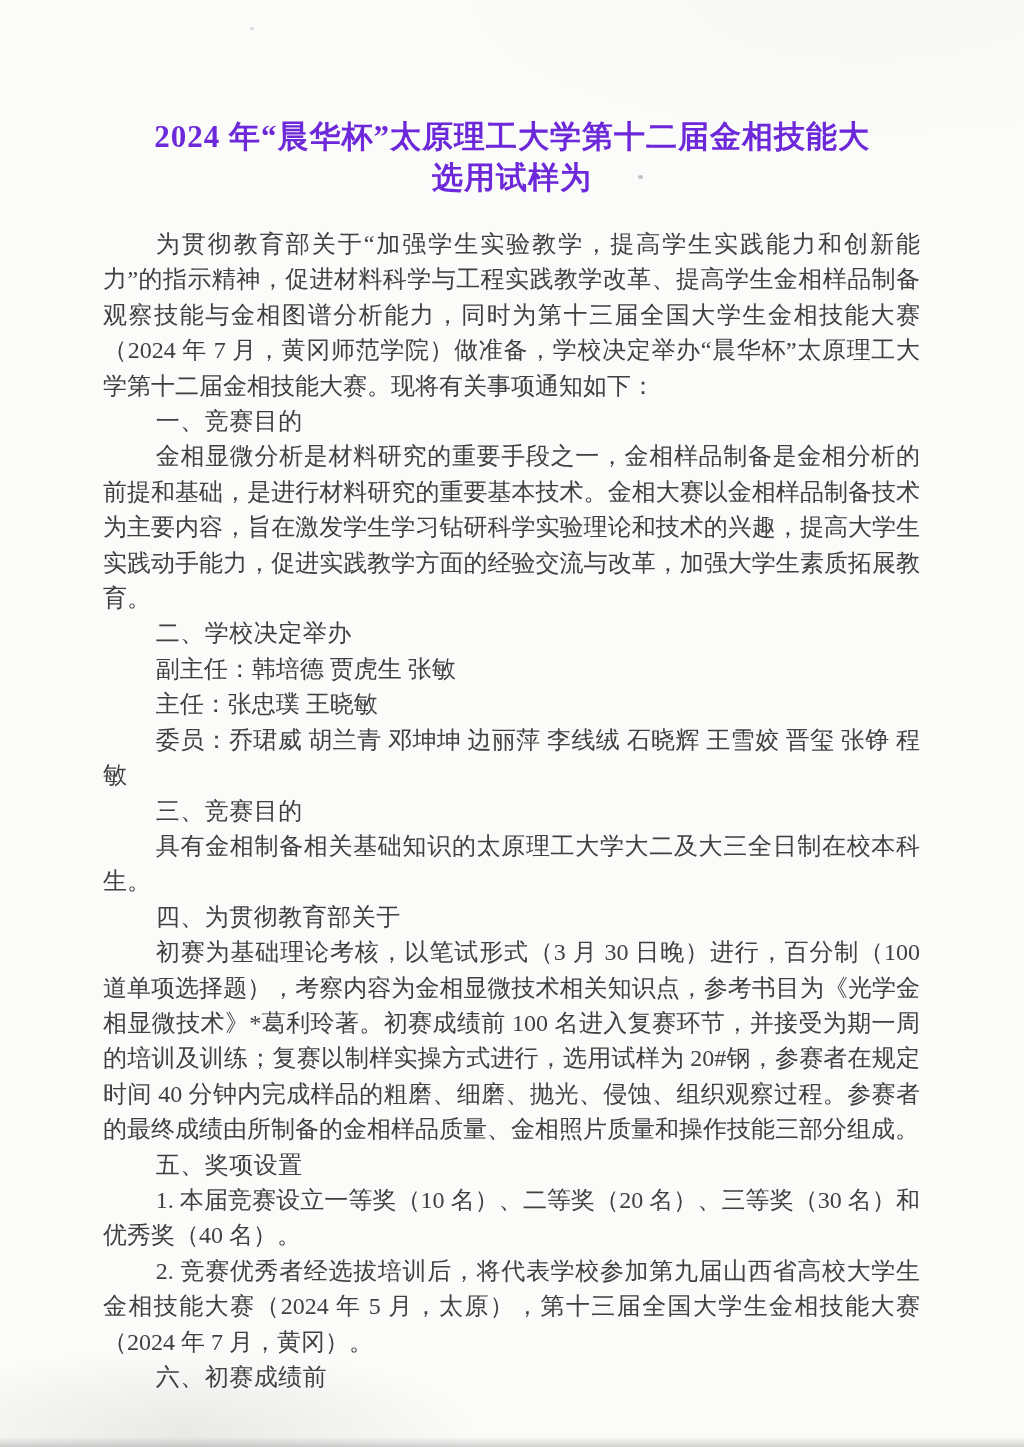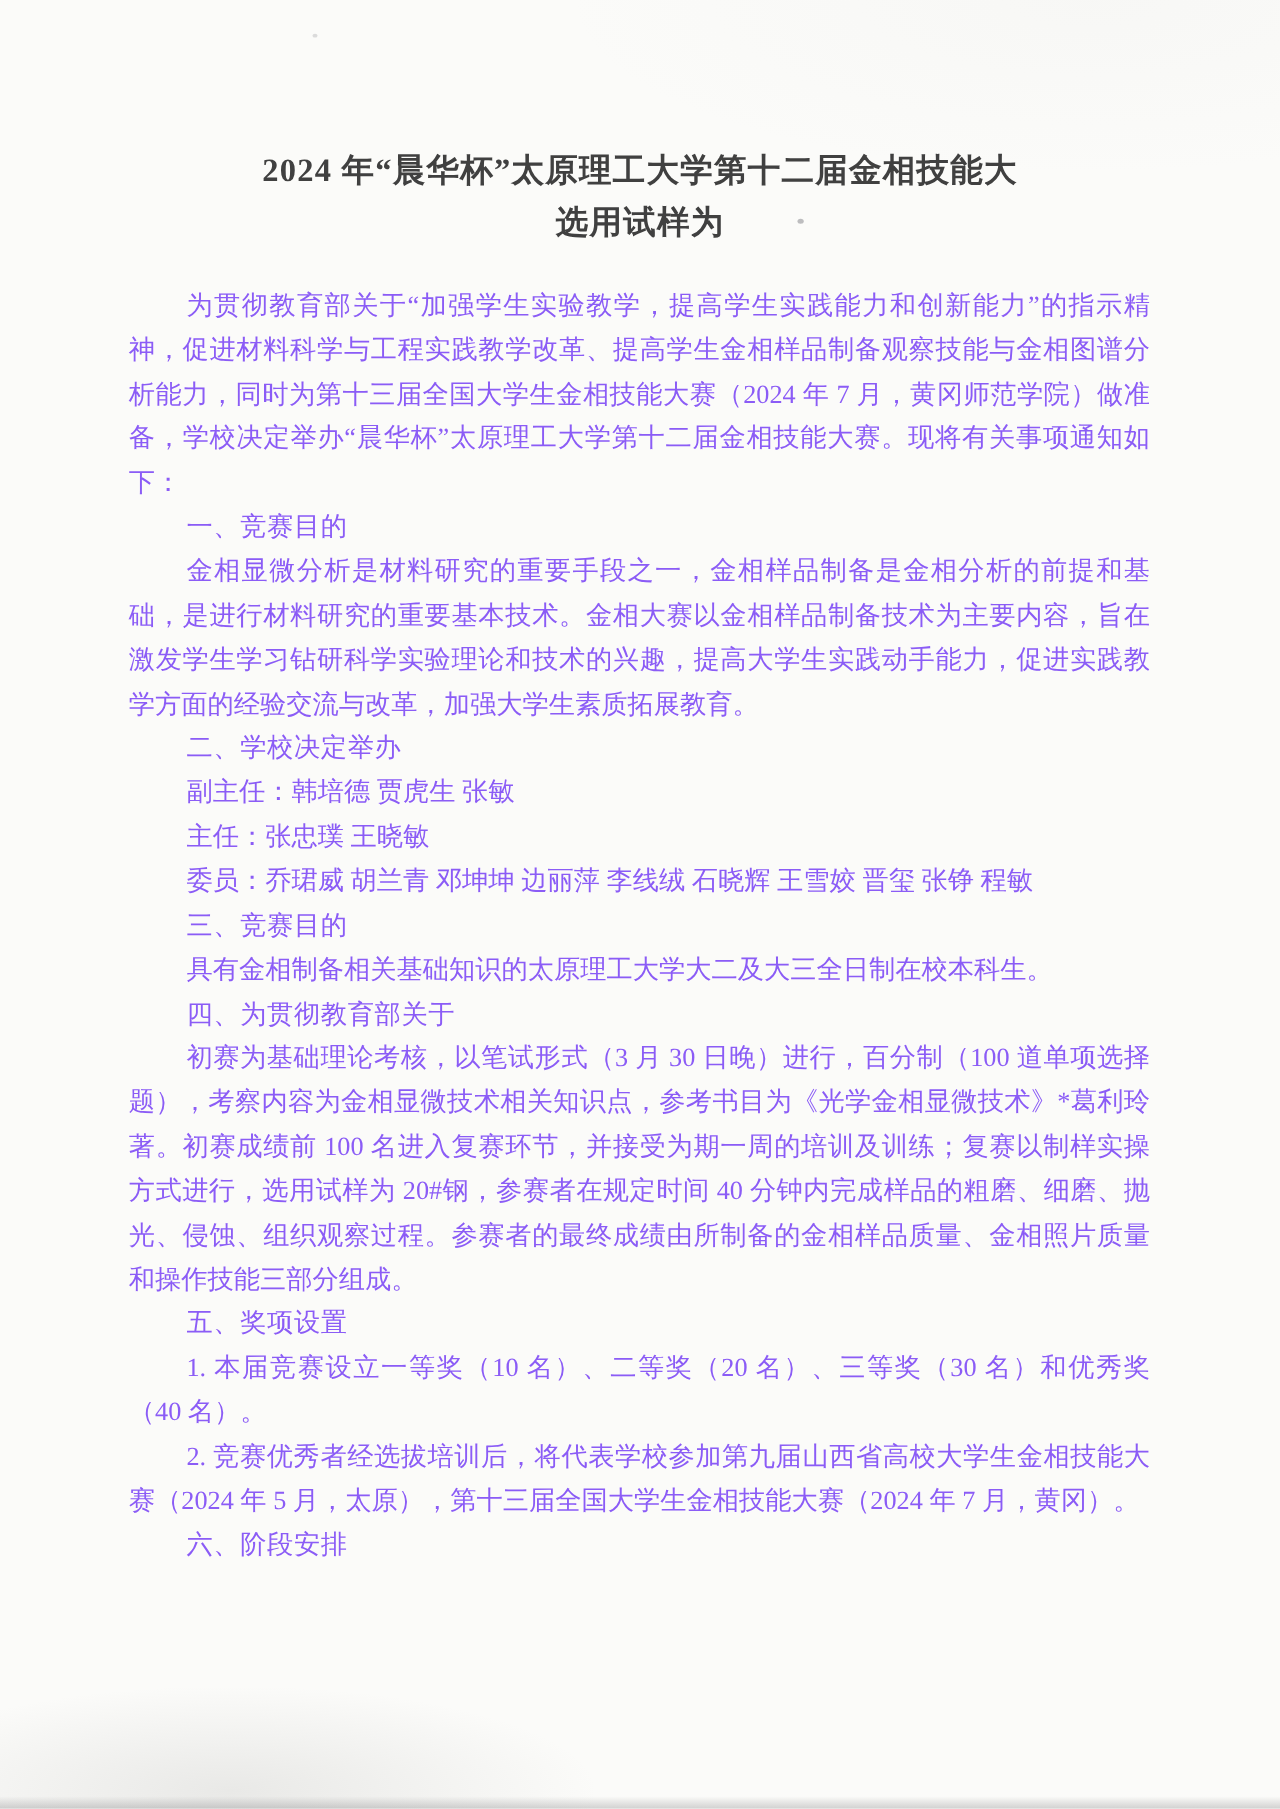--- a/index.html
+++ b/index.html
@@ -18,32 +18,32 @@
     font-family: "Liberation Serif", "DejaVu Serif", serif;
     color: #3e3e46;
   }
   .scan-page {
     position: absolute;
     inset: 0;
   }
   .doc-title {
     margin: 116px 104px 0 104px;
     text-align: center;
-    font-size: 26px;
+    font-size: 31px;
     font-weight: bold;
     line-height: 41px;
-    color: #404040;
+    color: #6d28d9;
     letter-spacing: 1px;
   }
   .doc-body {
     margin: 29px 104px 0 103px;
-    font-size: 21px;
+    font-size: 24px;
     line-height: 35.4px;
     text-align: justify;
-    color: #8b5cf6;
+    color: #404040;
   }
   .doc-body p {
     margin: 0;
     padding: 0;
     text-indent: 2.2em;
   }
   .doc-body p.heading {
     letter-spacing: 0.5px;
   }
   .artifact-dot {
@@ -89,20 +89,20 @@
       <p class="line">副主任：韩培德  贾虎生  张敏</p>
       <p class="line">主任：张忠璞  王晓敏</p>
       <p class="paragraph">委员：乔珺威  胡兰青  邓坤坤  边丽萍  李线绒  石晓辉  王雪姣  晋玺  张铮 程敏</p>
       <p class="heading">三、竞赛目的</p>
       <p class="paragraph">具有金相制备相关基础知识的太原理工大学大二及大三全日制在校本科生。</p>
       <p class="heading">四、为贯彻教育部关于</p>
       <p class="paragraph">初赛为基础理论考核，以笔试形式（3 月 30 日晚）进行，百分制（100 道单项选择题），考察内容为金相显微技术相关知识点，参考书目为《光学金相显微技术》*葛利玲著。初赛成绩前 100 名进入复赛环节，并接受为期一周的培训及训练；复赛以制样实操方式进行，选用试样为 20#钢，参赛者在规定时间 40 分钟内完成样品的粗磨、细磨、抛光、侵蚀、组织观察过程。参赛者的最终成绩由所制备的金相样品质量、金相照片质量和操作技能三部分组成。</p>
       <p class="heading">五、奖项设置</p>
       <p class="paragraph">1. 本届竞赛设立一等奖（10 名）、二等奖（20 名）、三等奖（30 名）和优秀奖（40 名）。</p>
       <p class="paragraph">2. 竞赛优秀者经选拔培训后，将代表学校参加第九届山西省高校大学生金相技能大赛（2024 年 5 月，太原），第十三届全国大学生金相技能大赛（2024 年 7 月，黄冈）。</p>
-      <p class="heading">六、阶段安排</p>
+      <p class="heading">六、初赛成绩前</p>
     </div>
 
   <div class="artifact-dot dot-title"></div>
   <div class="artifact-dot dot-topleft"></div>
   <div class="bottom-scan-band"></div>
 
 </div>
 
 </body></html>

